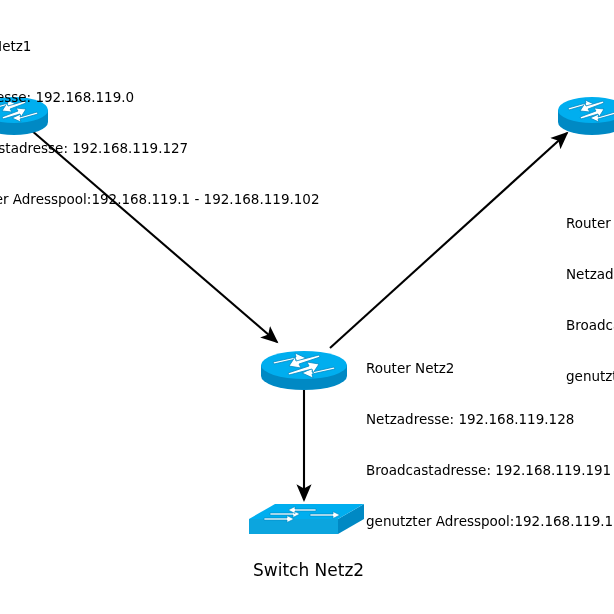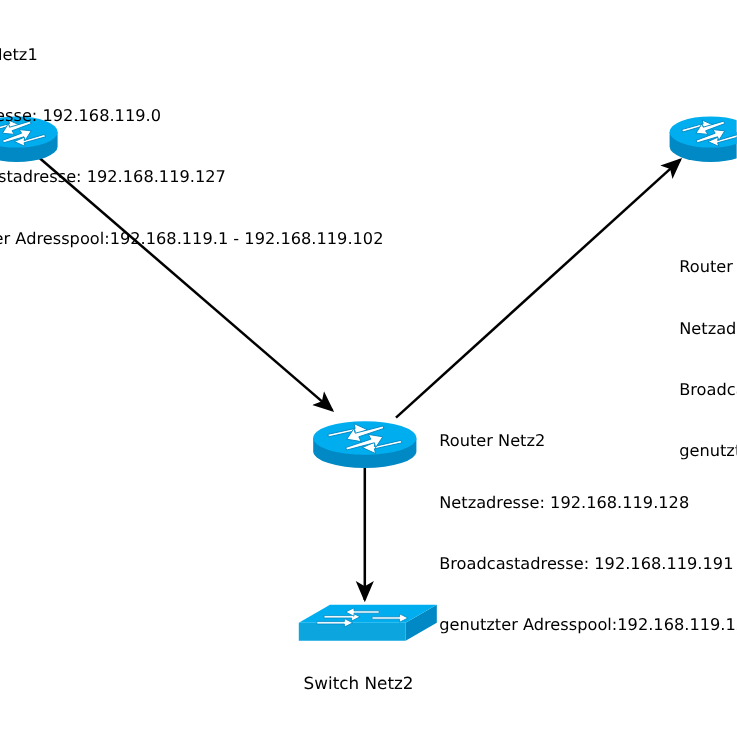--- a/index.html
+++ b/index.html
@@ -42,21 +42,21 @@
   }
   #text-netz2 {
     left: 366px;
     top: 326px;
   }
   #label-switch {
     position: absolute;
     left: 253px;
     top: 562px;
     font-family: "DejaVu Sans", sans-serif;
-    font-size: 14px;
+    font-size: 17px;
     line-height: 17px;
     color: #000000;
     white-space: pre;
   }
   .node {
     position: absolute;
   }
   .svg-layer {
     position: absolute;
     left: 0;

